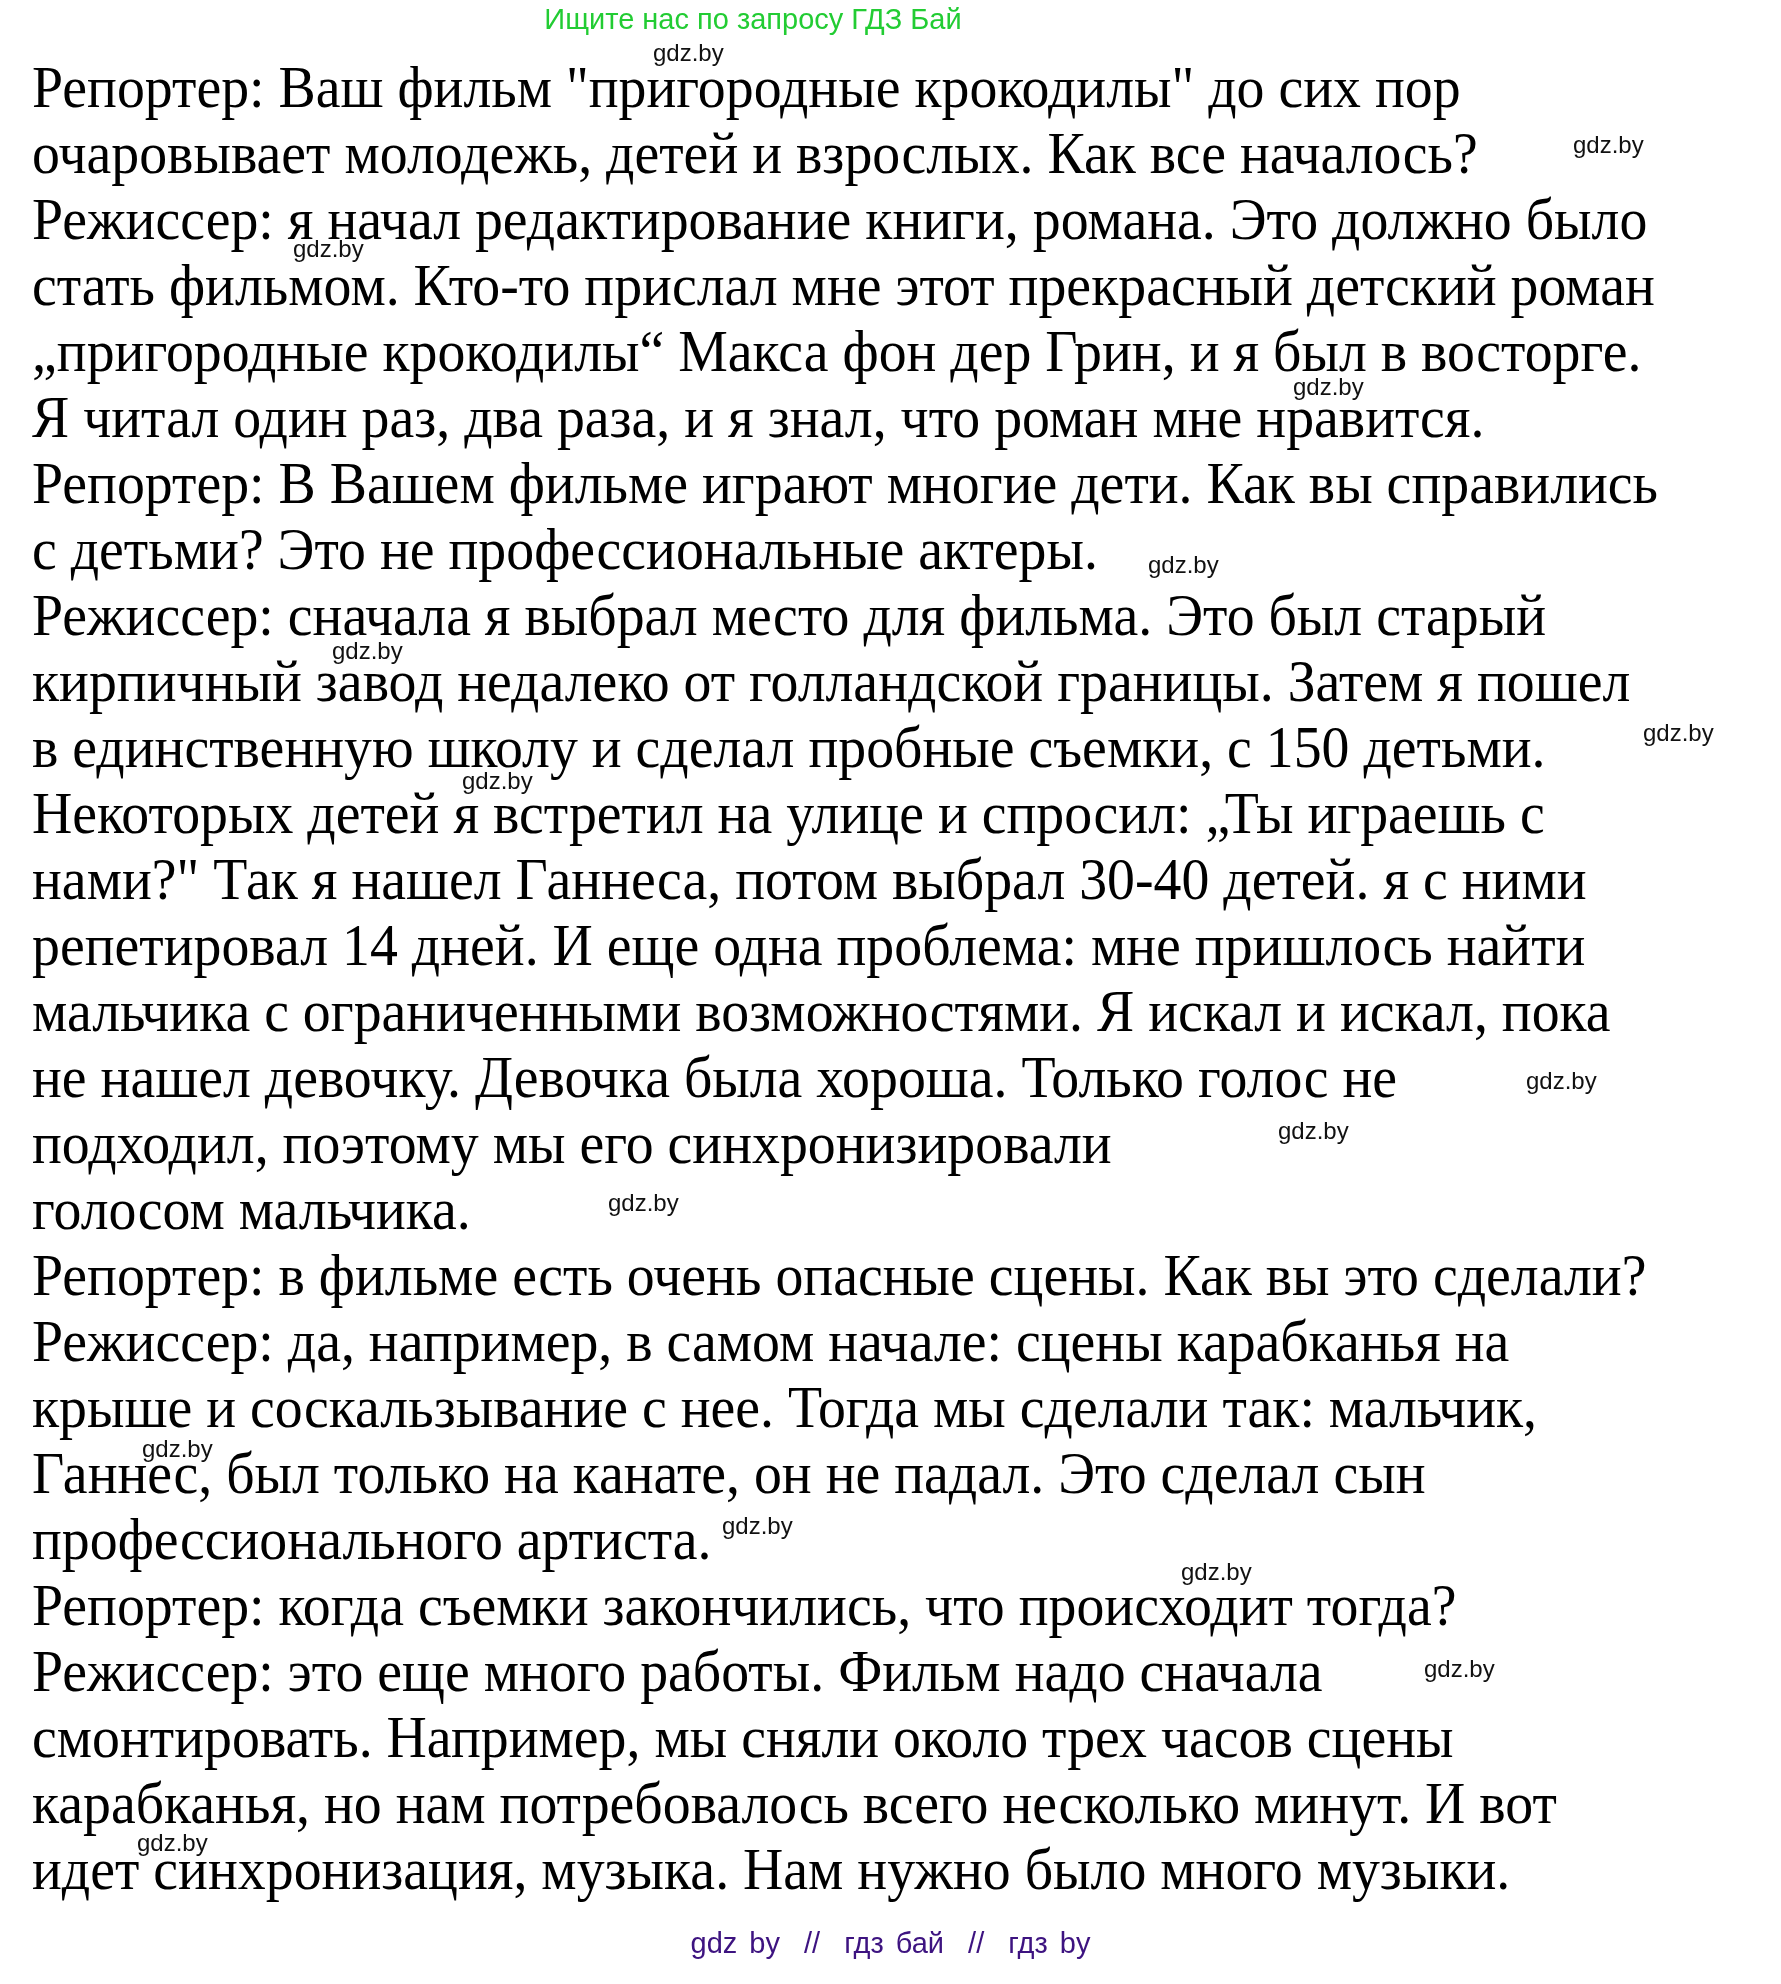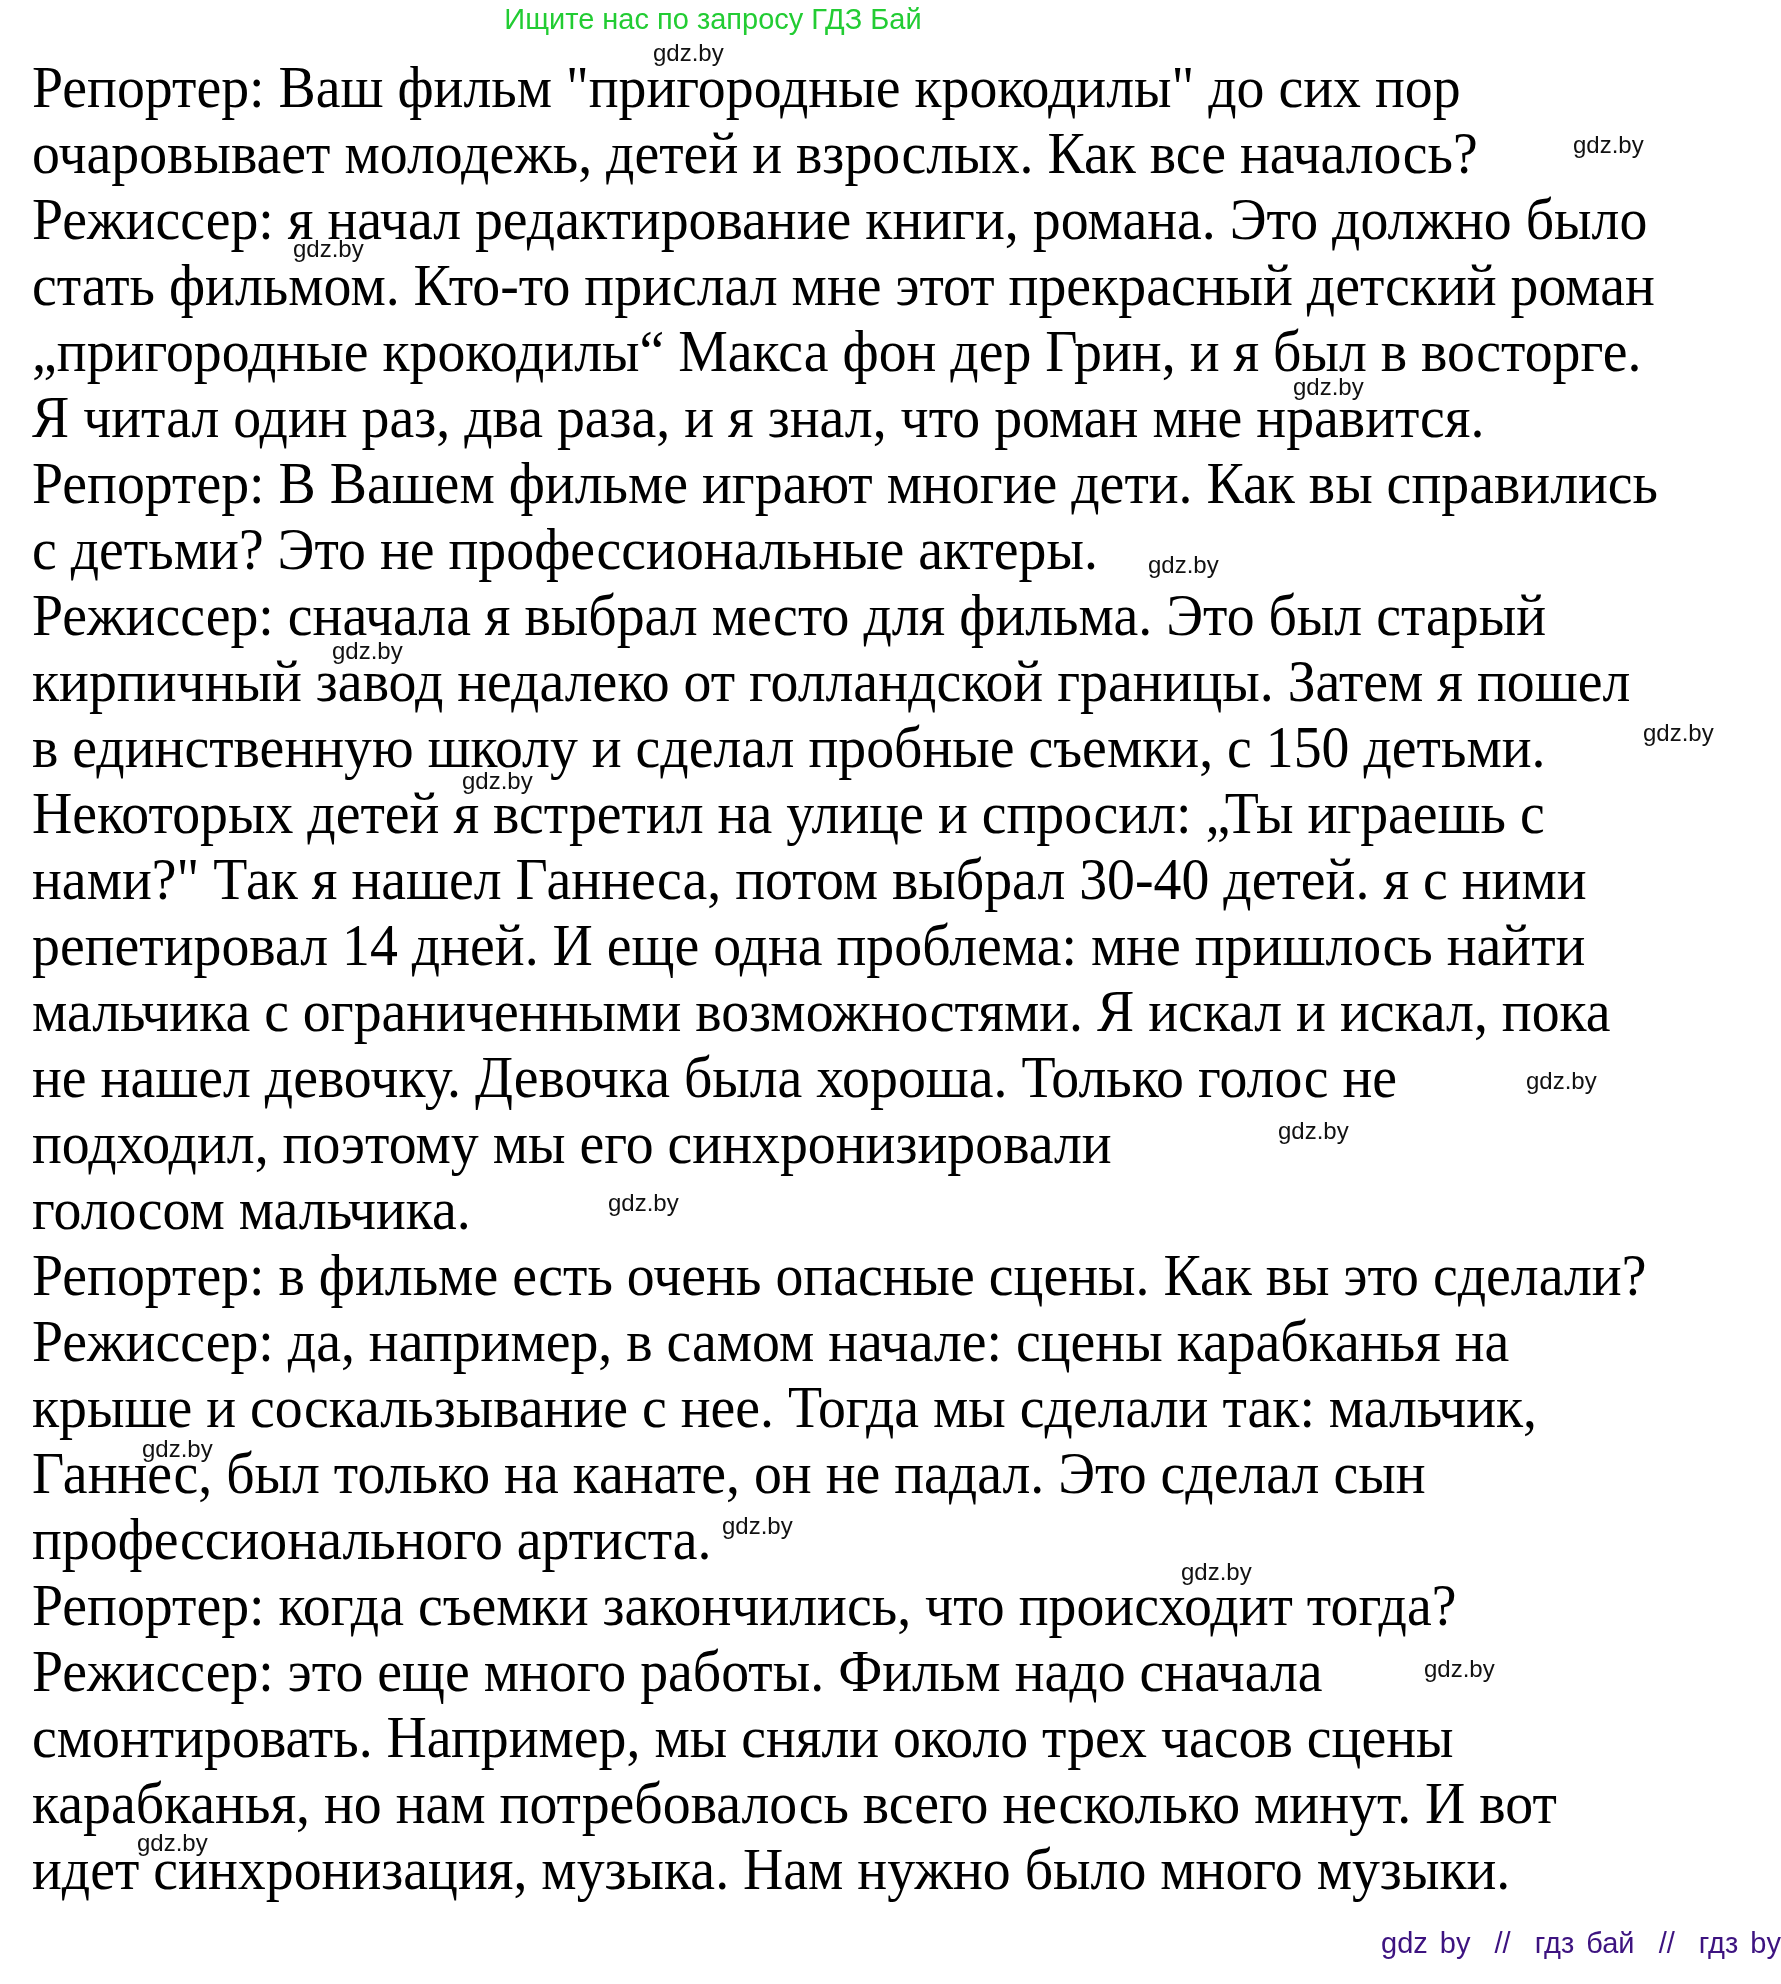--- a/index.html
+++ b/index.html
@@ -17,20 +17,21 @@
     position: absolute;
     left: 0;
     top: 0;
     width: 1426px;
     text-align: center;
     font-family: "Liberation Sans", sans-serif;
     font-size: 29px;
     line-height: 34px;
     color: #22cc33;
     padding-top: 2px;
+    padding-left: 40px;
   }
   .doc {
     position: absolute;
     left: 32px;
     top: 54px;
     width: 1740px;
   }
   .line {
     position: absolute;
     left: 0;
@@ -48,21 +49,21 @@
     font-size: 24px;
     line-height: 26px;
     color: #111111;
     white-space: nowrap;
   }
   .footer-banner {
     position: absolute;
     left: 0;
     top: 1926px;
     width: 1781px;
-    text-align: right;
+    text-align: center;
     font-family: "Liberation Sans", sans-serif;
     font-size: 29px;
     line-height: 34px;
     color: #3d1380;
     word-spacing: 4px;
   }
   .footer-banner span.sep {
     margin: 0 12px;
   }
 </style>

